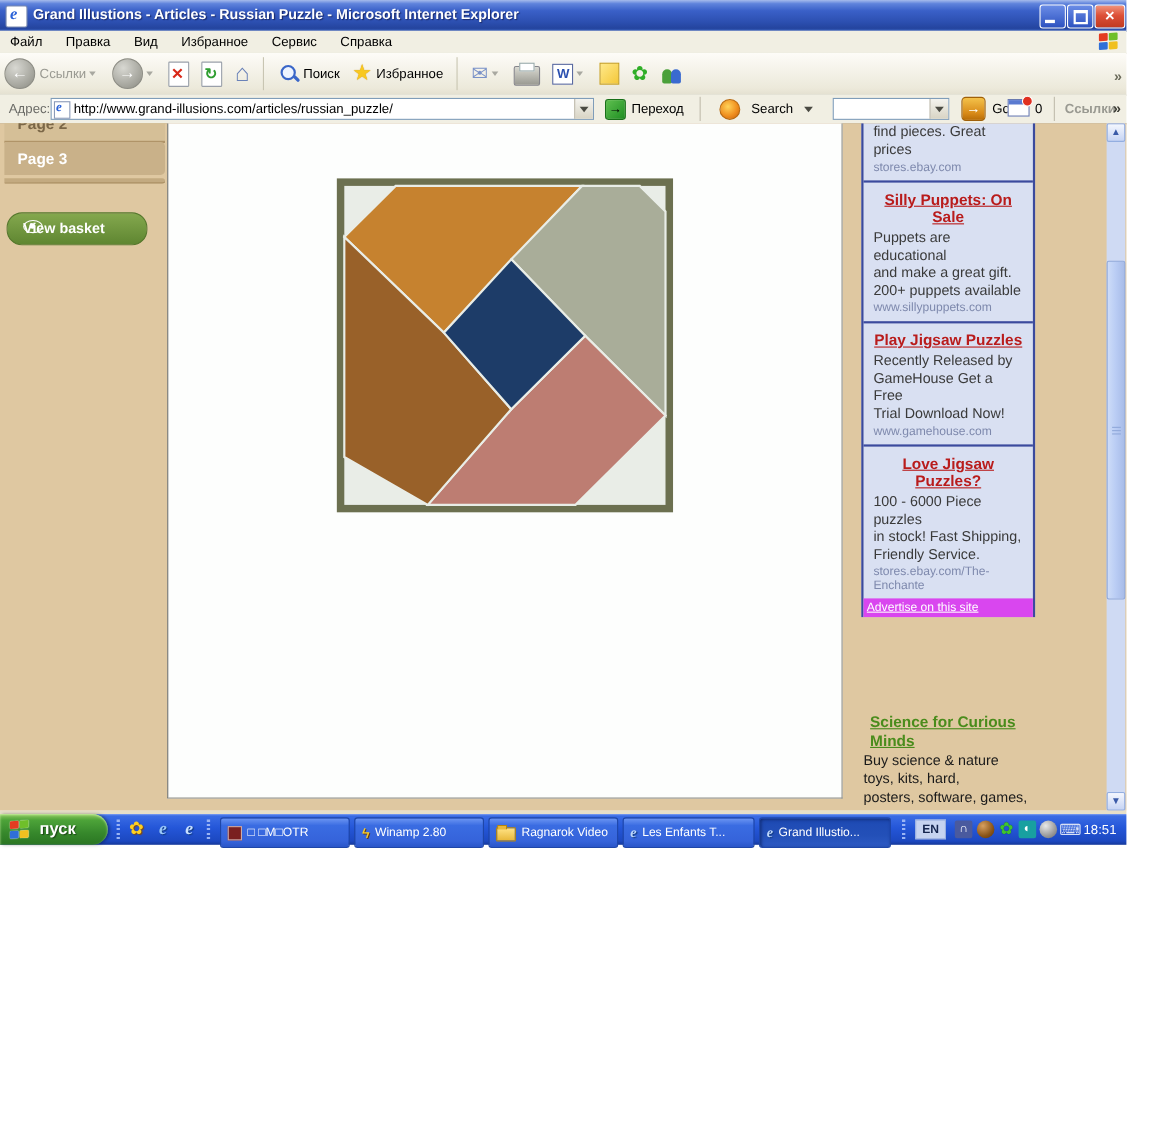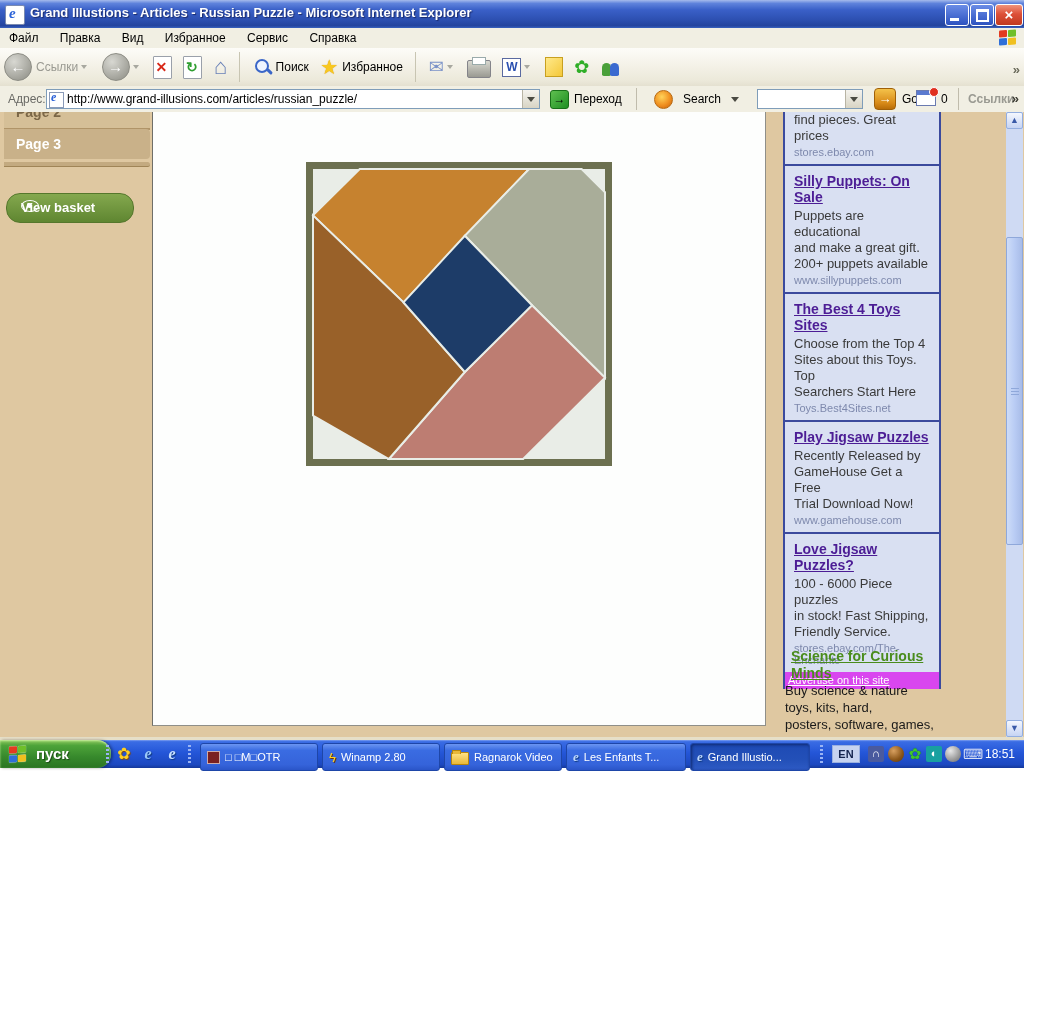--- a/index.html
+++ b/index.html
@@ -98,41 +98,41 @@
   .eyeic{position:absolute;right:12px;top:9px;width:16px;height:10px;border:1px solid #fff;border-radius:50%;}
   .eyeic i{position:absolute;left:5px;top:2px;width:5px;height:5px;background:#fff;border-radius:50%;}
   .whitepanel{position:absolute;left:152px;top:0;width:614px;height:614px;background:#fdfefd;
     border-left:1px solid #6f6f69;border-right:1px solid #8f8f89;border-bottom:1px solid #8f8f89;box-sizing:border-box;}
   .puzzle{position:absolute;left:306px;top:50px;width:306px;height:304px;}
 
   
   .adcol{position:absolute;left:783px;top:0;width:158px;background:#d9e0f2;border-left:2px solid #3b4a9d;border-right:2px solid #3b4a9d;box-sizing:border-box;}
   .ad{padding:7px 9px 6px 9px;border-top:2px solid #3b4a9d;}
   .ad.first{border-top:none;padding-top:0;}
-  .ad-title{font-size:14px;font-weight:bold;color:#4c1d95;text-decoration:underline;margin-bottom:3px;}
+  .ad-title{font-size:14px;font-weight:bold;color:#b91c1c;text-decoration:underline;margin-bottom:3px;text-align:center;}
   .ad-line{font-size:13px;color:#3a3a3a;line-height:16px;}
   .ad-url{font-size:11px;color:#7e89ad;padding-top:2px;}
   .advbar{background:#d946ef;color:#fff;font-size:11px;text-decoration:underline;padding:2px 3px 3px 3px;}
   .science{position:absolute;left:785px;top:536px;width:156px;}
   .sci-title{font-size:14px;font-weight:bold;color:#4a8c1c;text-decoration:underline;line-height:17px;padding-left:6px;}
   .sci-line{font-size:13px;color:#1a1a1a;line-height:16px;padding-top:1px;}
 
   
   .pscroll{position:absolute;left:1006px;top:0;width:17px;height:625px;background:#cfdaf3;}
   .sbtn{position:absolute;left:0;width:17px;height:17px;background:linear-gradient(180deg,#f4f7fe,#c6d4f4);border:1px solid #93aee0;border-radius:2px;box-sizing:border-box;color:#3a5aa8;font-size:9px;text-align:center;line-height:14px;font-weight:bold;}
   .sb-up{top:0;} .sb-dn{top:608px;}
   .sthumb{position:absolute;left:0;top:125px;width:17px;height:308px;background:linear-gradient(90deg,#cddcf8,#b9ccf4 50%,#a8bce8);border:1px solid #8fa8da;border-radius:2px;box-sizing:border-box;}
   .sthumb i{position:absolute;left:4px;top:150px;width:8px;height:1px;background:#8fa8da;box-shadow:0 3px 0 #8fa8da,0 6px 0 #8fa8da;}
 
   .winedge{position:absolute;left:0;top:737px;width:1024px;height:3px;background:#e6dfc8;}
 
   
   .taskbar{position:absolute;left:0;top:740px;width:1024px;height:28px;
     background:linear-gradient(180deg,#7fa0f0 0%,#3a6ce4 6%,#2456d8 45%,#1c48c0 88%,#15389a 100%);}
-  .startbtn{position:absolute;left:0;top:0;width:111px;height:28px;border-radius:0 14px 14px 0;
+  .startbtn{position:absolute;left:0;top:0;width:98px;height:28px;border-radius:0 14px 14px 0;
     background:linear-gradient(180deg,#8ec95e 0%,#4da339 20%,#37892c 60%,#2a7522 100%);
     box-shadow:inset 0 1px 2px #c8eea0, 2px 0 3px rgba(0,0,0,.35);color:#fff;font-weight:bold;font-size:15px;}
   .startbtn .slabel{position:absolute;left:36px;top:5px;text-shadow:1px 1px 1px #1e4a18;}
   .sflag{position:absolute;left:9px;top:6px;width:18px;height:16px;display:grid;grid-template-columns:8px 8px;grid-gap:1px;transform:skewY(-4deg);}
   .sflag i{display:block;height:7px;border-radius:1px;box-shadow:0 0 1px #fff;}
   .qlsep{position:absolute;top:5px;width:3px;height:18px;background:repeating-linear-gradient(180deg,#9ab4f4 0 2px,transparent 2px 4px);}
   .qlicon{position:absolute;top:5px;width:18px;height:18px;text-align:center;}
   .bolt{color:#ffd020;font-size:16px;line-height:18px;text-shadow:1px 1px 1px #804a10;}
   .bige{font:bold italic 16px "Liberation Serif",serif;color:#9ac8f8;text-shadow:1px 1px 1px #103a80;line-height:18px;}
   .bige2{color:#c8e0ff;}
@@ -324,27 +324,20 @@
         <div class="ad-url">stores.ebay.com</div>
       </div>
       <div class="ad">
         <div class="ad-title">Silly Puppets: On Sale</div>
         <div class="ad-line">Puppets are educational</div>
         <div class="ad-line">and make a great gift.</div>
         <div class="ad-line">200+ puppets available</div>
         <div class="ad-url">www.sillypuppets.com</div>
       </div>
       <div class="ad">
-        <div class="ad-title">The Best 4 Toys Sites</div>
-        <div class="ad-line">Choose from the Top 4</div>
-        <div class="ad-line">Sites about this Toys. Top</div>
-        <div class="ad-line">Searchers Start Here</div>
-        <div class="ad-url">Toys.Best4Sites.net</div>
-      </div>
-      <div class="ad">
         <div class="ad-title">Play Jigsaw Puzzles</div>
         <div class="ad-line">Recently Released by</div>
         <div class="ad-line">GameHouse Get a Free</div>
         <div class="ad-line">Trial Download Now!</div>
         <div class="ad-url">www.gamehouse.com</div>
       </div>
       <div class="ad">
         <div class="ad-title">Love Jigsaw Puzzles?</div>
         <div class="ad-line">100 - 6000 Piece puzzles</div>
         <div class="ad-line">in stock! Fast Shipping,</div>

